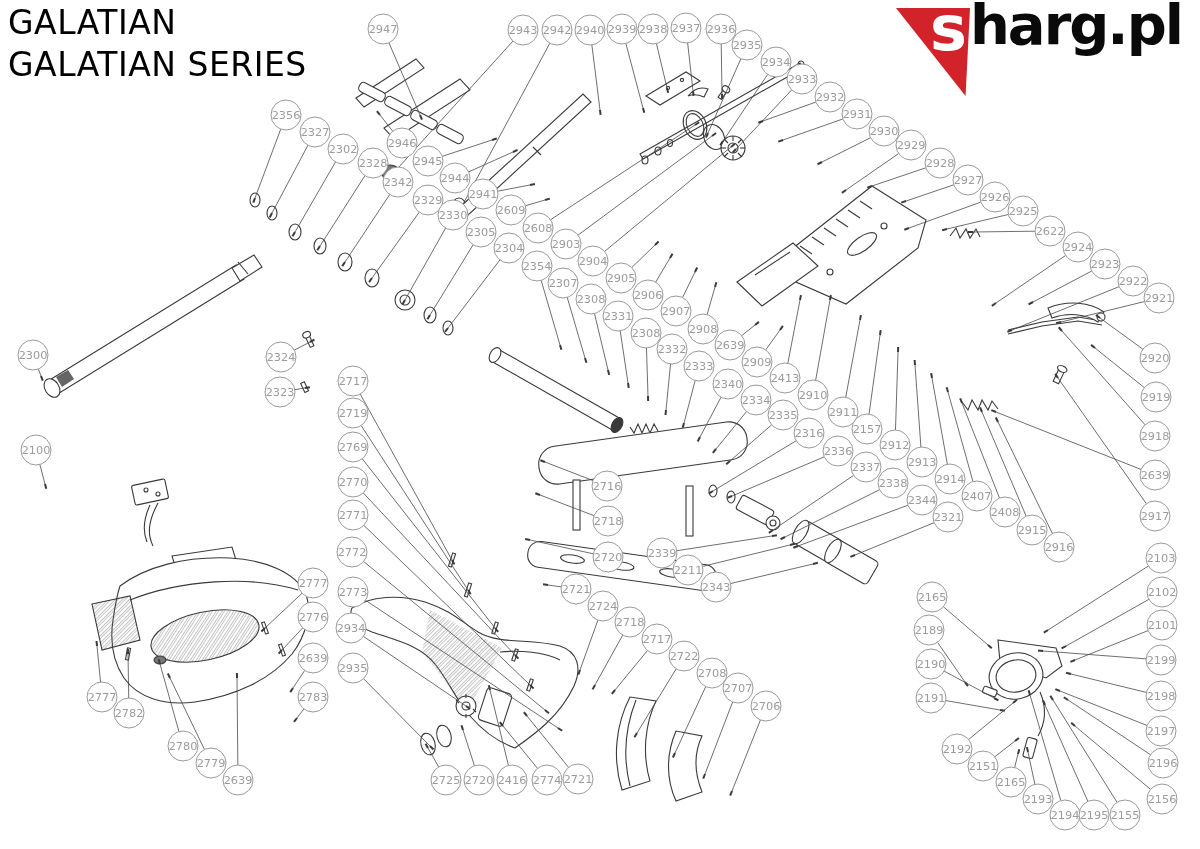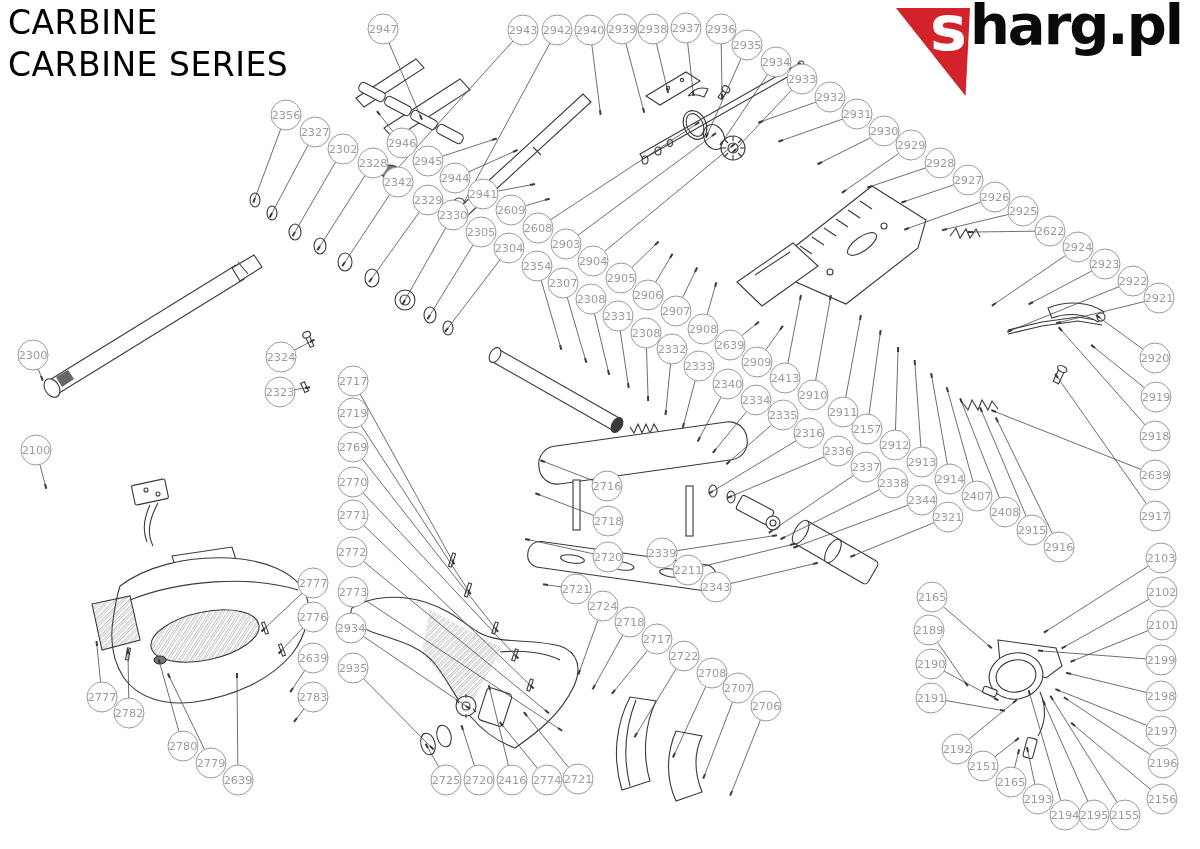--- a/index.html
+++ b/index.html
@@ -1095,22 +1095,22 @@
           <text x="1094" y="815.5" text-anchor="middle" dominant-baseline="middle" fill="#9c9c9c" font-size="11.3" font-family="&quot;DejaVu Sans&quot;, sans-serif">2195</text>
         </g>
         <g>
           <circle cx="1125" cy="815" r="15" fill="#fff" stroke="#9a9a9a" stroke-width="1"></circle>
           <text x="1125" y="815.5" text-anchor="middle" dominant-baseline="middle" fill="#9c9c9c" font-size="11.3" font-family="&quot;DejaVu Sans&quot;, sans-serif">2155</text>
         </g>
       </g>
   </svg>
 
   <div class="title">
-    <div>CARBINE</div>
-    <div>CARBINE SERIES</div>
+    <div>GALATIAN</div>
+    <div>GALATIAN SERIES</div>
   </div>
 
   <div class="logo">
     <div class="tri" style="background: rgb(210, 35, 42);"></div>
     <span class="s">s</span>
     <span class="rest" style="color: rgb(10, 10, 10);">harg.pl</span>
   </div>
 
 </div>
 

